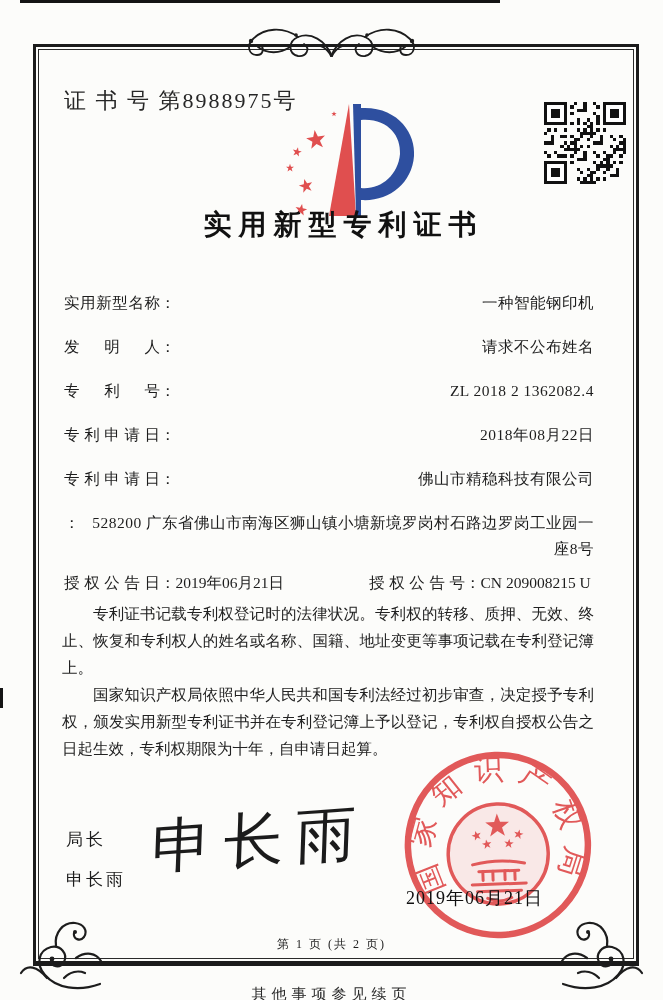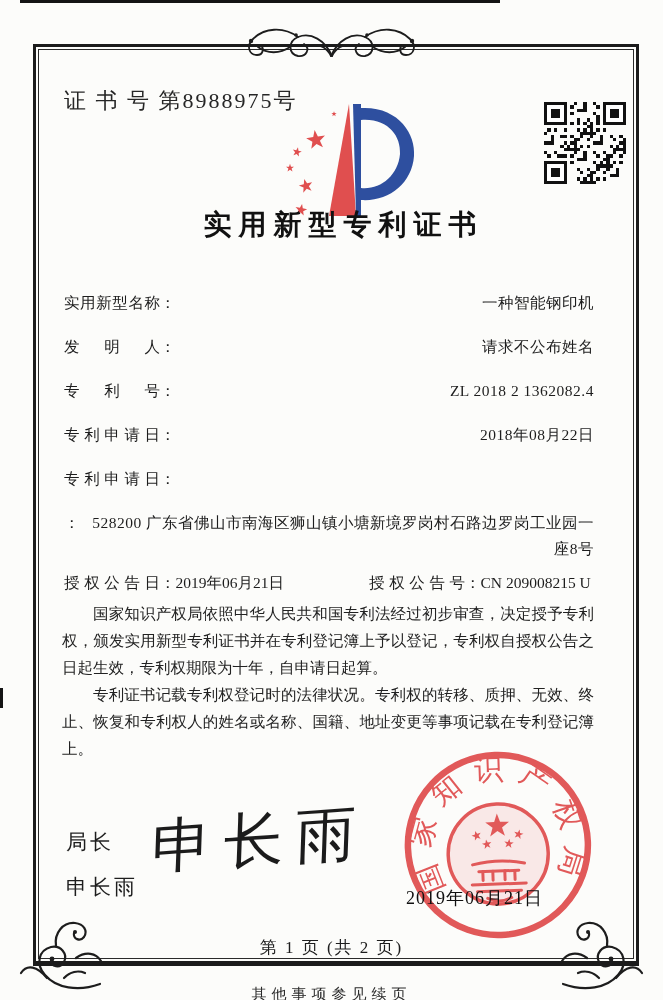--- a/index.html
+++ b/index.html
@@ -29,26 +29,26 @@
   .row { position:relative; display:flex; line-height:26px; margin-bottom:18px; }
   .f-label { width:96px; flex:0 0 96px; text-align:justify; text-align-last:justify; }
   .f-colon { flex:0 0 14px; }
   .f-value { flex:1; letter-spacing:0.5px;text-align:right; }
   .row-addr { margin-bottom:8px; }
   .pair { display:flex;justify-content:space-between; }
   .pair .f-label { flex:0 0 96px; }
   .pair2 { position:absolute; left:305px; top:0; }
   .body-text { position:absolute; left:62px; top:600px; width:532px; font-size:15.5px; line-height:27px; text-align:justify; color:#222; }
   .body-text p { text-indent:2em; }
-  .director { position:absolute; left:66px; top:828px; font-size:21px; letter-spacing:3px; }
+  .director { position:absolute; left:66px; top:828px; font-size:17px; letter-spacing:3px; }
   .director div { margin-bottom:17px; }
   .signature { position:absolute; left:150px; top:783px; }
   .seal { position:absolute; left:398px; top:748px; opacity:0.93; transform:rotate(-2deg); }
   .seal-date { position:absolute; left:406px; top:886px; font-size:18px; letter-spacing:1px; color:#101010; z-index:5; }
-  .page-footer { position:absolute; left:0; top:936px; width:100%; text-align:center; font-size:17px; letter-spacing:2px; }
+  .page-footer { position:absolute; left:0; top:936px; width:100%; text-align:center; font-size:12px; letter-spacing:2px; }
   .cut-note { position:absolute; left:0; top:985px; width:100%; text-align:center; font-size:15px; letter-spacing:5px; color:#2a2a2a; }
   .orn { position:absolute; }
   svg { display:block; }
 </style>
 </head>
 <body>
 
 <div class="page">
 
   <div class="scan-line" style="left:20px; top:0; width:480px; height:3px;"></div>
@@ -281,42 +281,43 @@
       <span class="f-value">ZL 2018 2 1362082.4</span>
     </div>
     <div class="row">
       <span class="f-label">专利申请日</span>
         <span class="f-colon">：</span>
       <span class="f-value">2018年08月22日</span>
     </div>
     <div class="row">
       <span class="f-label">专利申请日</span>
         <span class="f-colon">：</span>
+      <span class="f-value">佛山市精稳科技有限公司</span>
     </div>
     <div class="row row-addr">
         <span class="f-colon">：</span>
       <span class="f-value">528200 广东省佛山市南海区狮山镇小塘新境罗岗村石路边罗岗工业园一座8号</span>
     </div>
     <div class="row">
       <span class="pair">
         <span class="f-label">授权公告日</span>
           <span class="f-colon">：</span>
         <span>2019年06月21日</span>
       </span>
       <span class="pair pair2">
         <span class="f-label">授权公告号</span>
           <span class="f-colon">：</span>
         <span>CN 209008215 U</span>
       </span>
     </div>
   </div>
 
   <div class="body-text">
+    <p>专利证书记载专利权登记时的法律状况。专利权的转移、质押、无效、终止、恢复和专利权人的姓名或名称、国籍、地址变更等事项记载在专利登记簿上。</p>
     <p>国家知识产权局依照中华人民共和国专利法经过初步审查，决定授予专利权，颁发实用新型专利证书并在专利登记簿上予以登记，专利权自授权公告之日起生效，专利权期限为十年，自申请日起算。</p>
-    <p>专利证书记载专利权登记时的法律状况。专利权的转移、质押、无效、终止、恢复和专利权人的姓名或名称、国籍、地址变更等事项记载在专利登记簿上。</p>
   </div>
 
   <div class="director">
     <div>局长</div>
     <div>申长雨</div>
   </div>
 
   <svg class="signature" width="210" height="110" viewBox="0 0 210 110">
     <text x="8" y="78" font-size="60" letter-spacing="12" fill="#1b1b1b" transform="rotate(-4 100 60) skewX(-6)" style="font-family:'Liberation Serif',serif;">申长雨</text>
   </svg>

